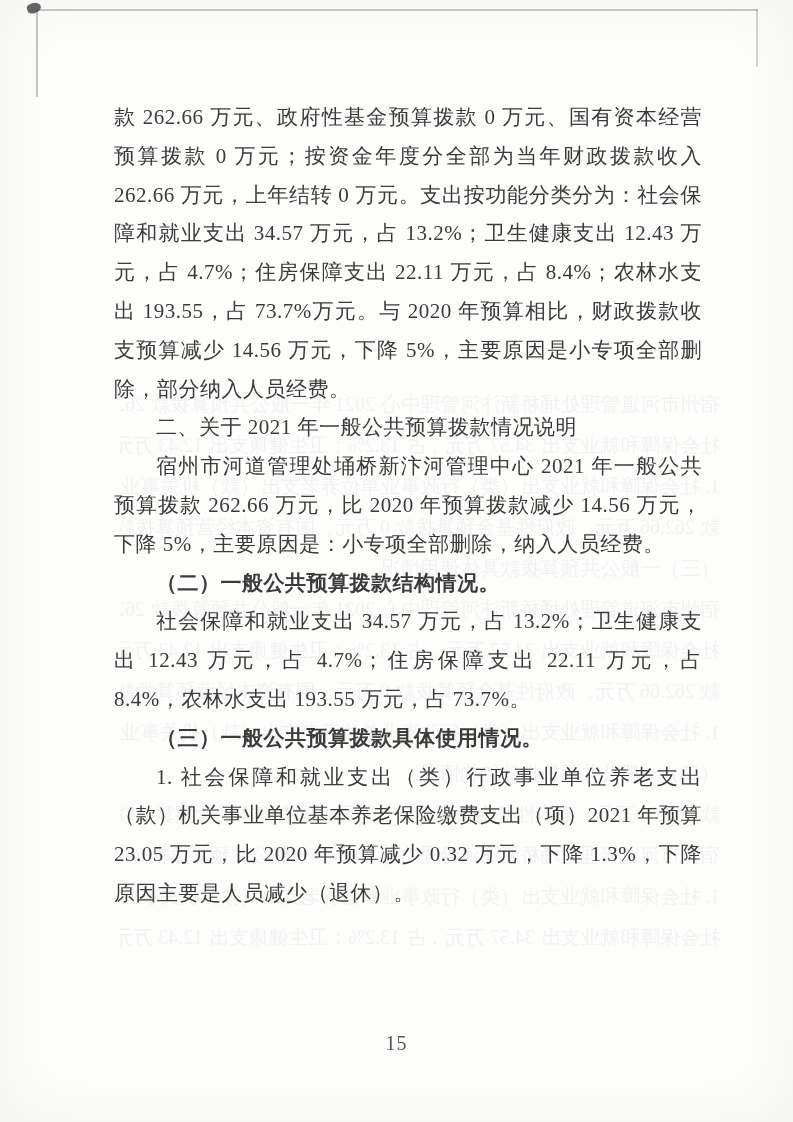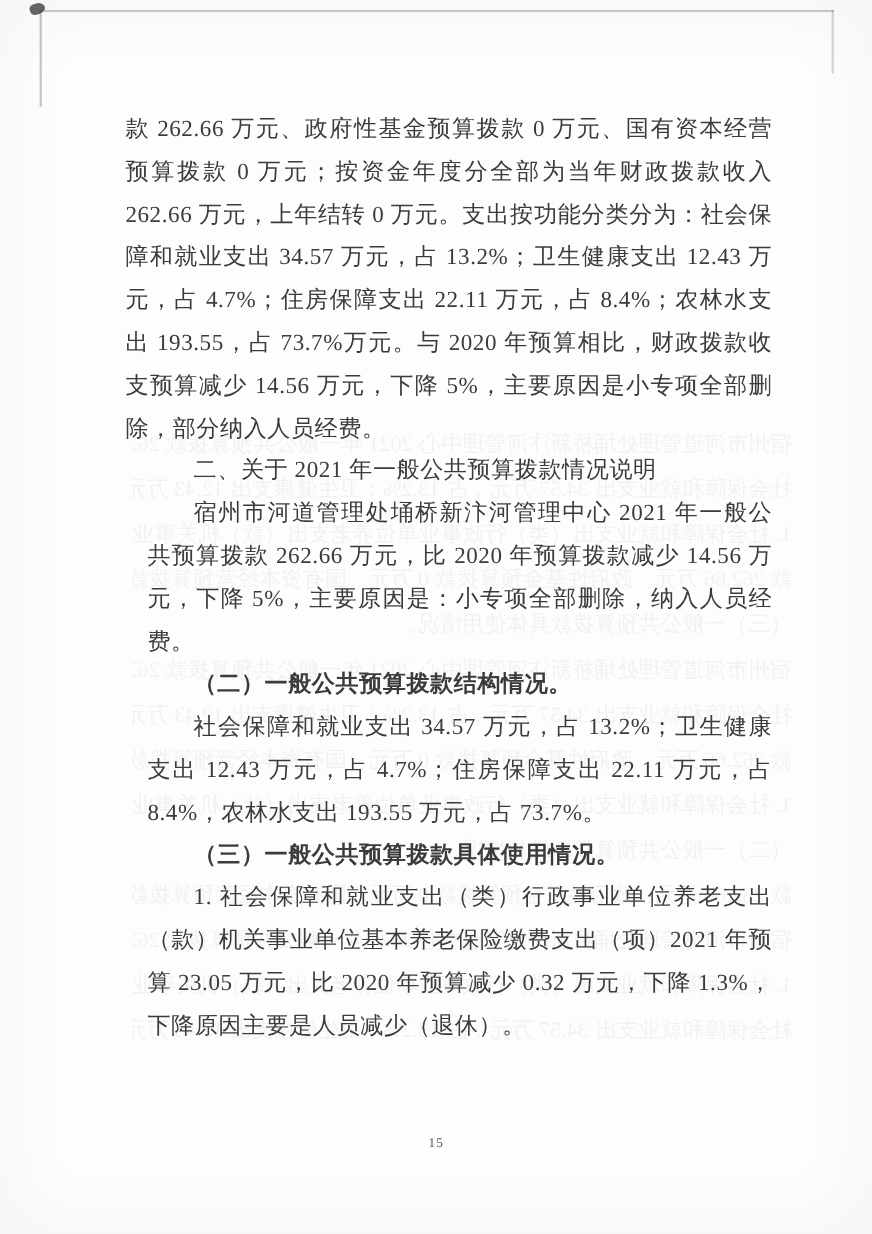--- a/index.html
+++ b/index.html
@@ -72,30 +72,30 @@
     position: absolute;
     left: 114px; top: 98px;
     width: 588px;
     font-size: 21px;
     line-height: 38.8px;
     text-align: justify;
     text-justify: inter-ideograph;
     letter-spacing: 0.5px;
   }
   .para { margin: 0; }
-  .indent { text-indent: 2em; margin-left: 20px; }
+  .indent { text-indent: 2em; }
   .h1 { font-weight: normal; }
   .h2 { font-weight: bold; }
 
   .page-number {
     position: absolute;
     left: 0; top: 1032px;
     width: 100%;
     text-align: center;
-    font-size: 12px;
+    font-size: 20px;
     color: #55555a;
     letter-spacing: 1px;
     font-family: Liberation Serif, serif;
   }
 </style>
 </head>
 <body>
 
 <div class="page">
 

